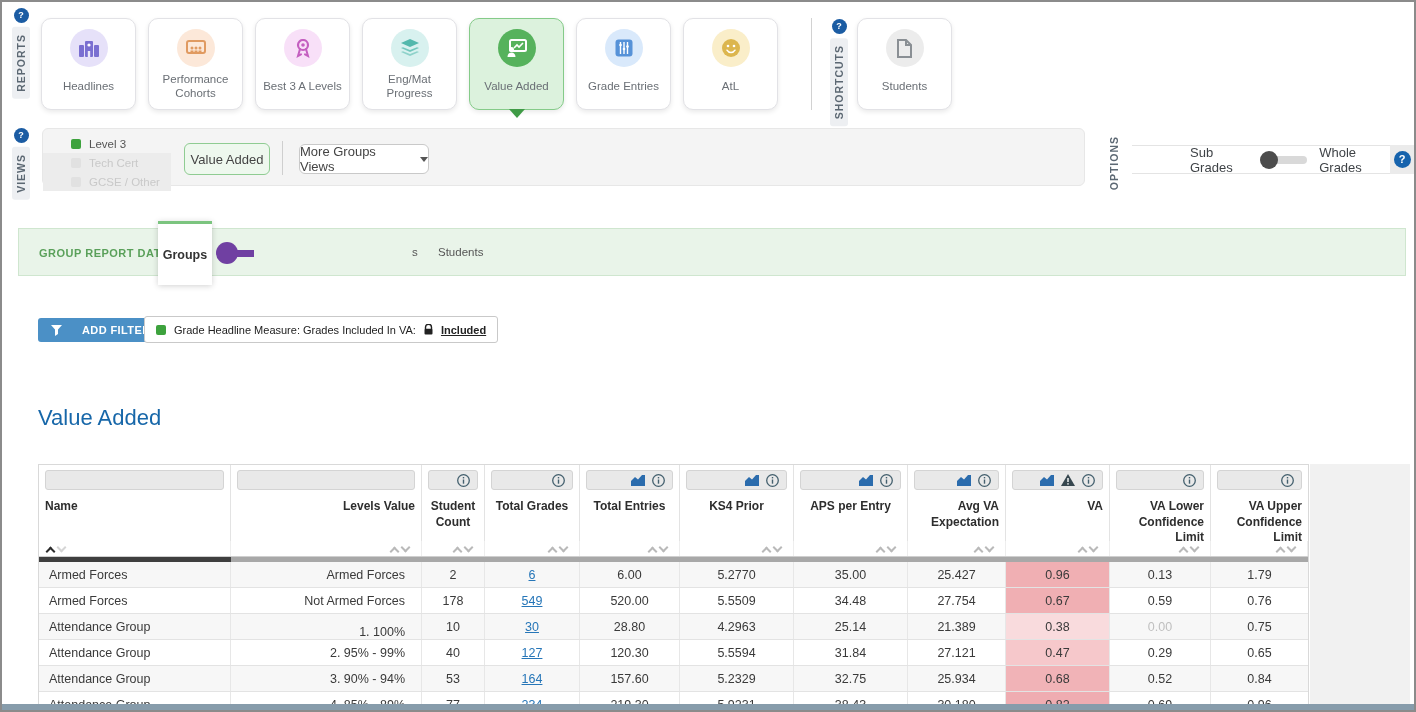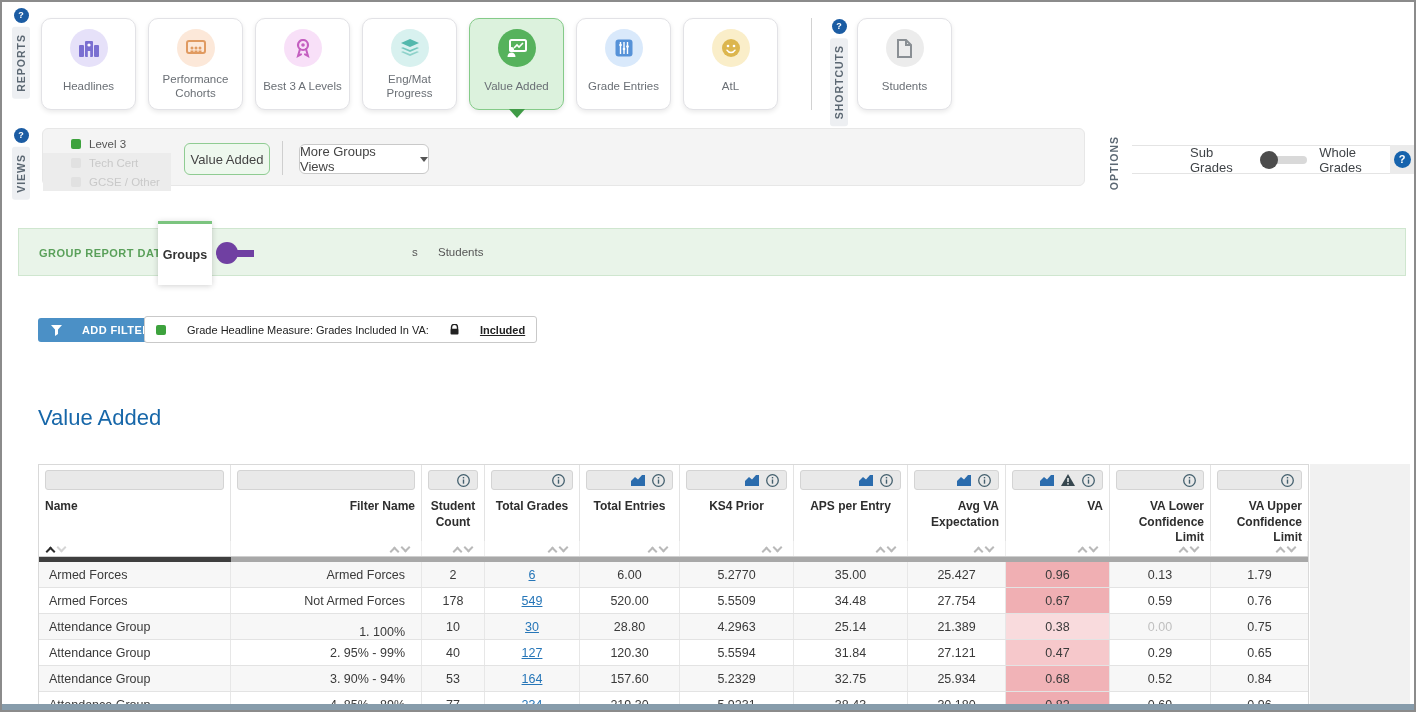--- a/index.html
+++ b/index.html
@@ -50,21 +50,21 @@
   #tab-fragment { left:410px; top:226px; height:48px; z-index:1; font-size:11.5px; color:#555; }
   #tab-students { left:432px; top:226px; height:48px; z-index:1; font-size:11.5px; color:#555; padding:0 4px; }
 
   
   #callout-dot { position:absolute; left:214px; top:240px; width:22px; height:22px; border-radius:50%; background:#7040a2; z-index:3; }
   #callout-line { position:absolute; left:232px; top:248px; width:20px; height:7px; background:#7040a2; z-index:3; }
   #callout-box { position:absolute; left:248px; top:205px; width:153px; height:87px; background:#fff; border:3px solid #7040a2; border-radius:6px; z-index:3; display:flex; align-items:center; justify-content:center; font-size:15.5px; font-weight:bold; color:#2f2f2f; box-shadow:0 1px 6px rgba(0,0,0,.12); }
 
   
   #add-filter-btn { position:absolute; left:36px; top:316px; height:24px; background:#4b90c6; border:none; border-radius:3px; color:#fff; font-size:11px; font-weight:bold; letter-spacing:.4px; padding:0 13px; display:flex; align-items:center; gap:20px; cursor:pointer; }
-  #filter-chip { position:absolute; left:142px; top:314px; height:27px; background:#fff; border:1px solid #c9c9c9; border-radius:3px; display:flex; align-items:center; gap:21px; padding:0 11px; font-size:11px; color:#222; cursor:pointer; }
+  #filter-chip { position:absolute; left:142px; top:314px; height:27px; background:#fff; border:1px solid #c9c9c9; border-radius:3px; display:flex; align-items:center; gap:8px; padding:0 11px; font-size:11px; color:#222; cursor:pointer; }
   #filter-chip .sq { width:10px; height:10px; border-radius:2px; background:#3da23d; }
   #filter-chip .chip-value { font-weight:bold; text-decoration:underline; }
 
   
   #page-title { position:absolute; left:36px; top:403px; font-size:22px; color:#1767a9; }
 
   
   #va-table { position:absolute; left:36px; top:462px; width:1271px; border:1px solid #d9d9d9; background:#fff; }
   .trow { display:flex; }
   .th { position:relative; border-right:1px solid #e3e3e3; padding:5px 6px 0; }
@@ -280,21 +280,21 @@
 
   <div id="right-gray-panel"></div>
   <div id="va-table">
     <div class="trow" id="thead-row">
         <div class="th" style="width: 192px;">
           <div class="hbox"></div>
           <div class="hlabel" style="text-align: left;">Name</div>
         </div>
         <div class="th" style="width: 191px;">
           <div class="hbox"></div>
-          <div class="hlabel" style="text-align: right;">Filter Name</div>
+          <div class="hlabel" style="text-align: right;">Levels Value</div>
         </div>
         <div class="th" style="width: 63px;">
           <div class="hbox">
             <span style="display: inline-flex;">
               <svg width="13" height="13" viewBox="0 0 13 13">
                 <circle cx="6.5" cy="6.5" r="5.8" fill="none" stroke="#44606e" stroke-width="1.3"></circle>
                 <rect x="5.8" y="5.5" width="1.4" height="4.2" fill="#44606e"></rect>
                 <rect x="5.8" y="3" width="1.4" height="1.4" fill="#44606e"></rect>
               </svg>
             </span>

